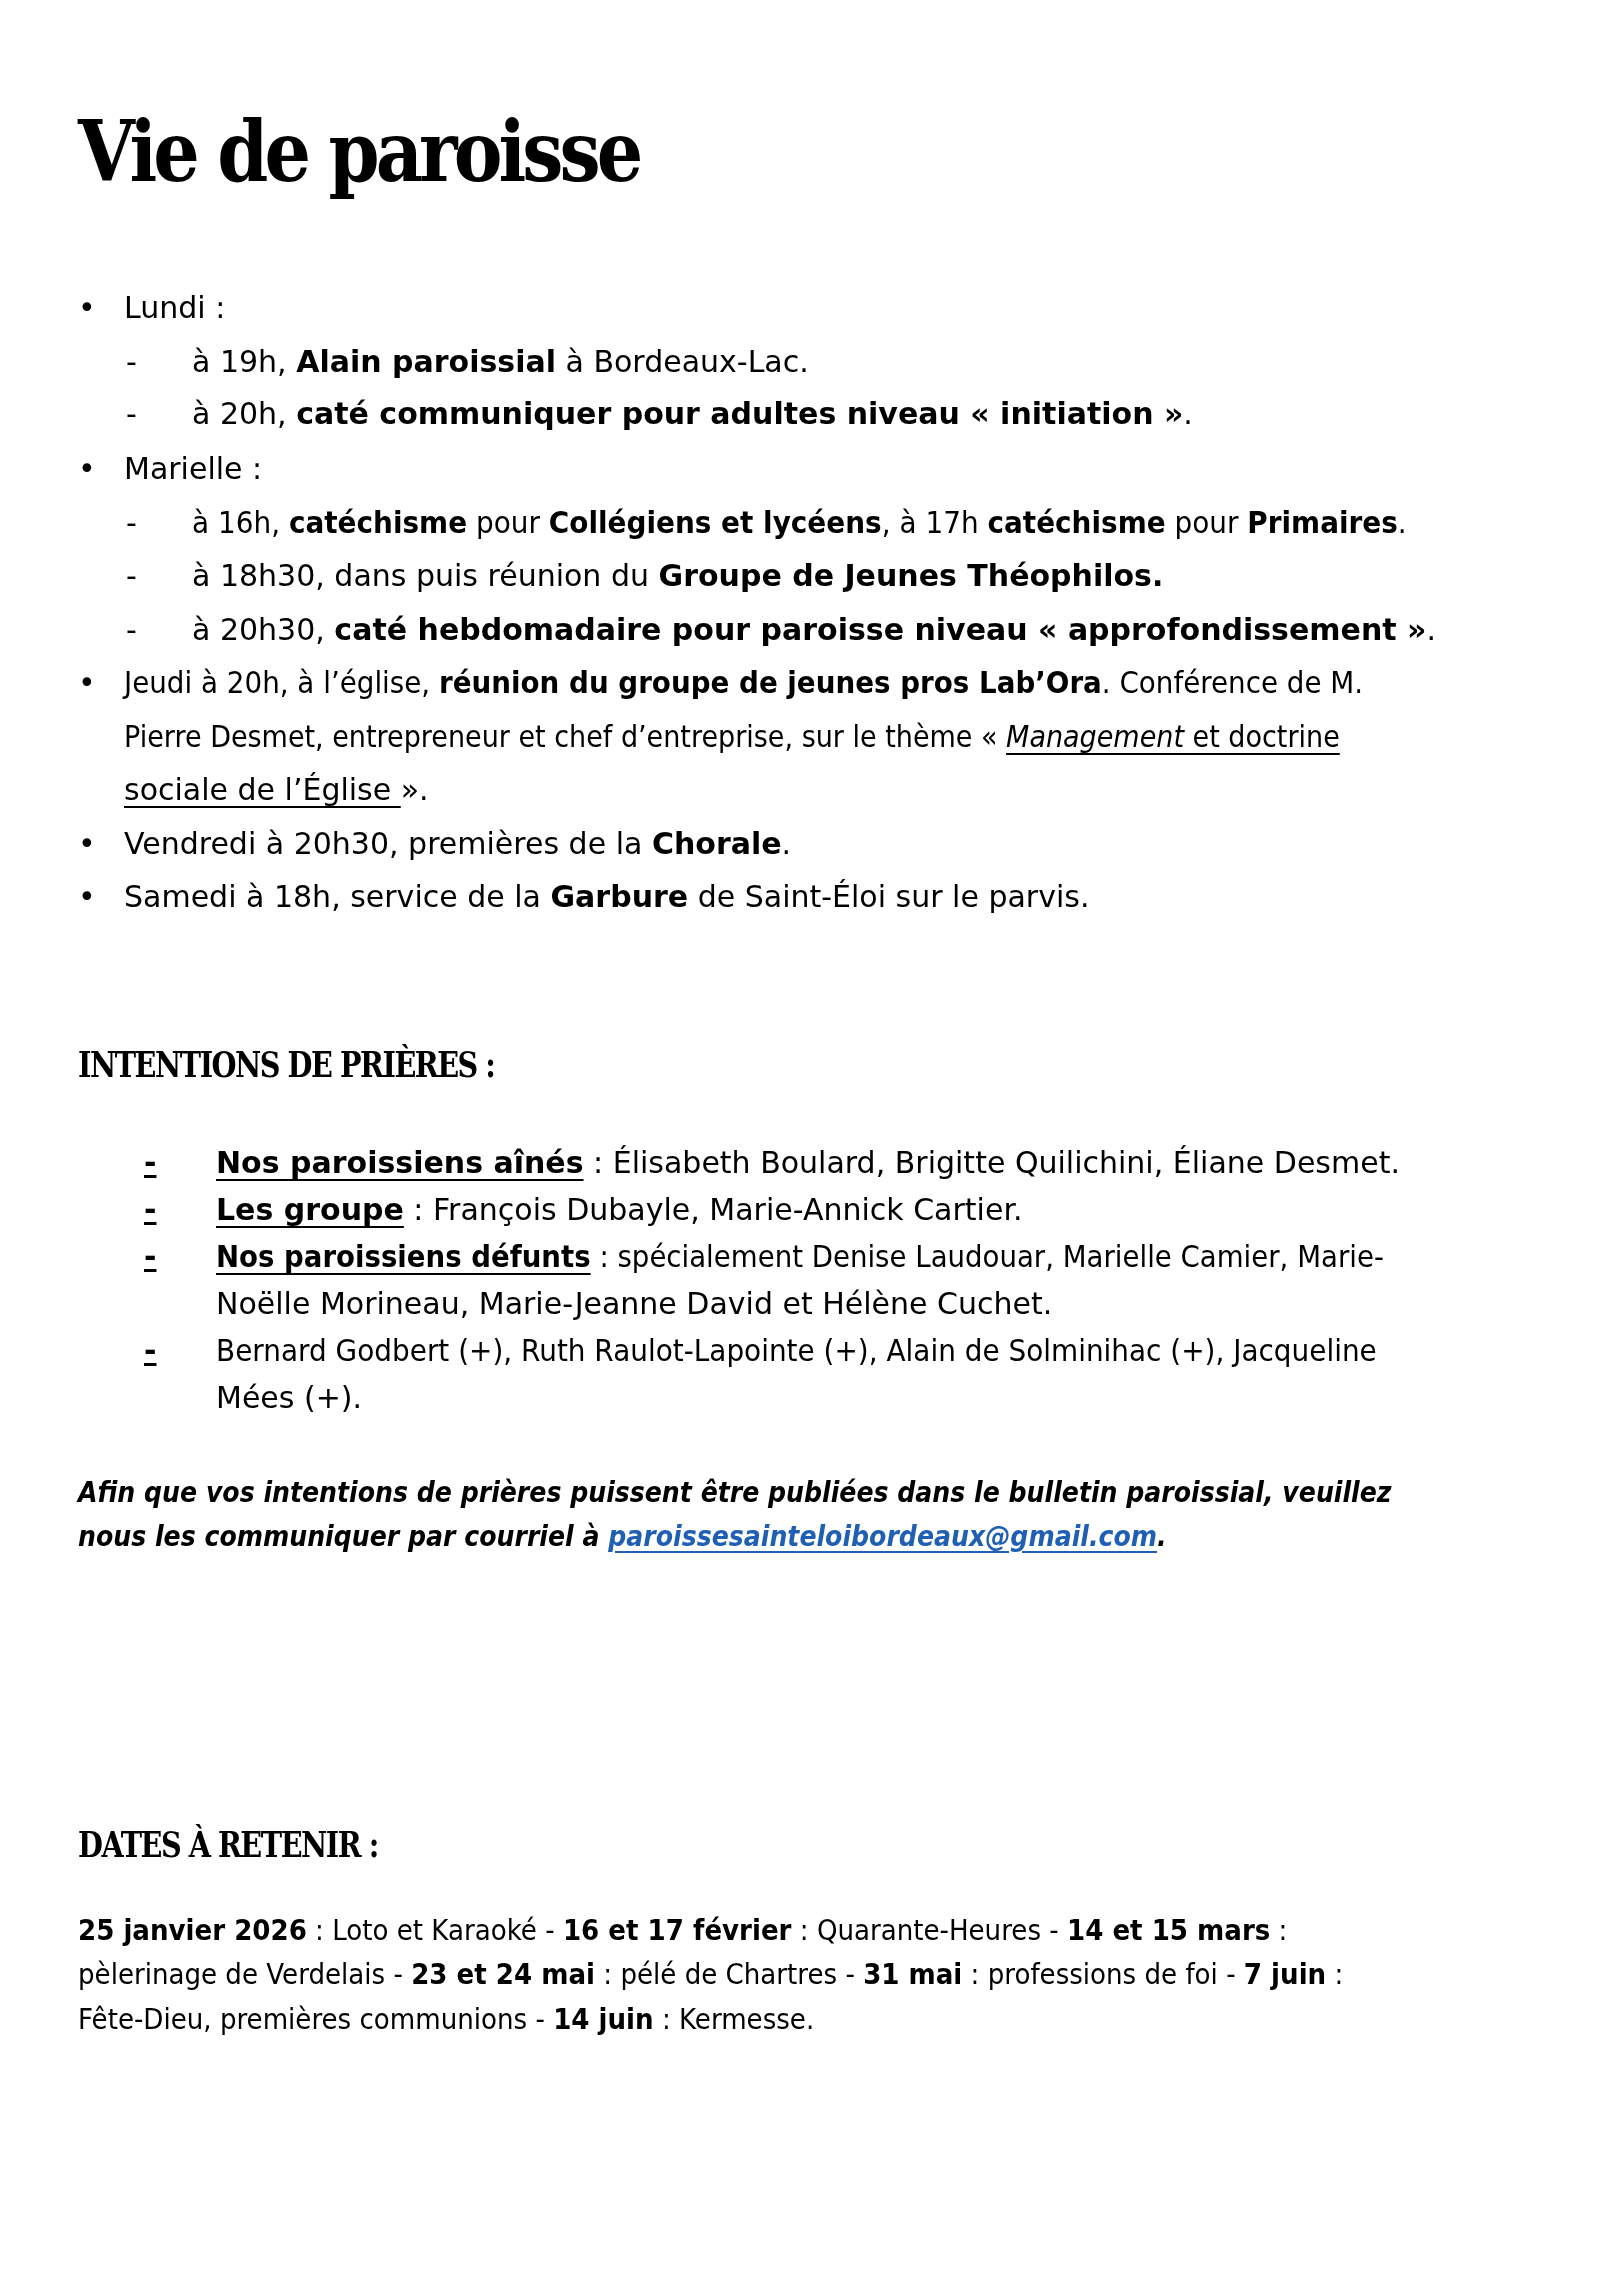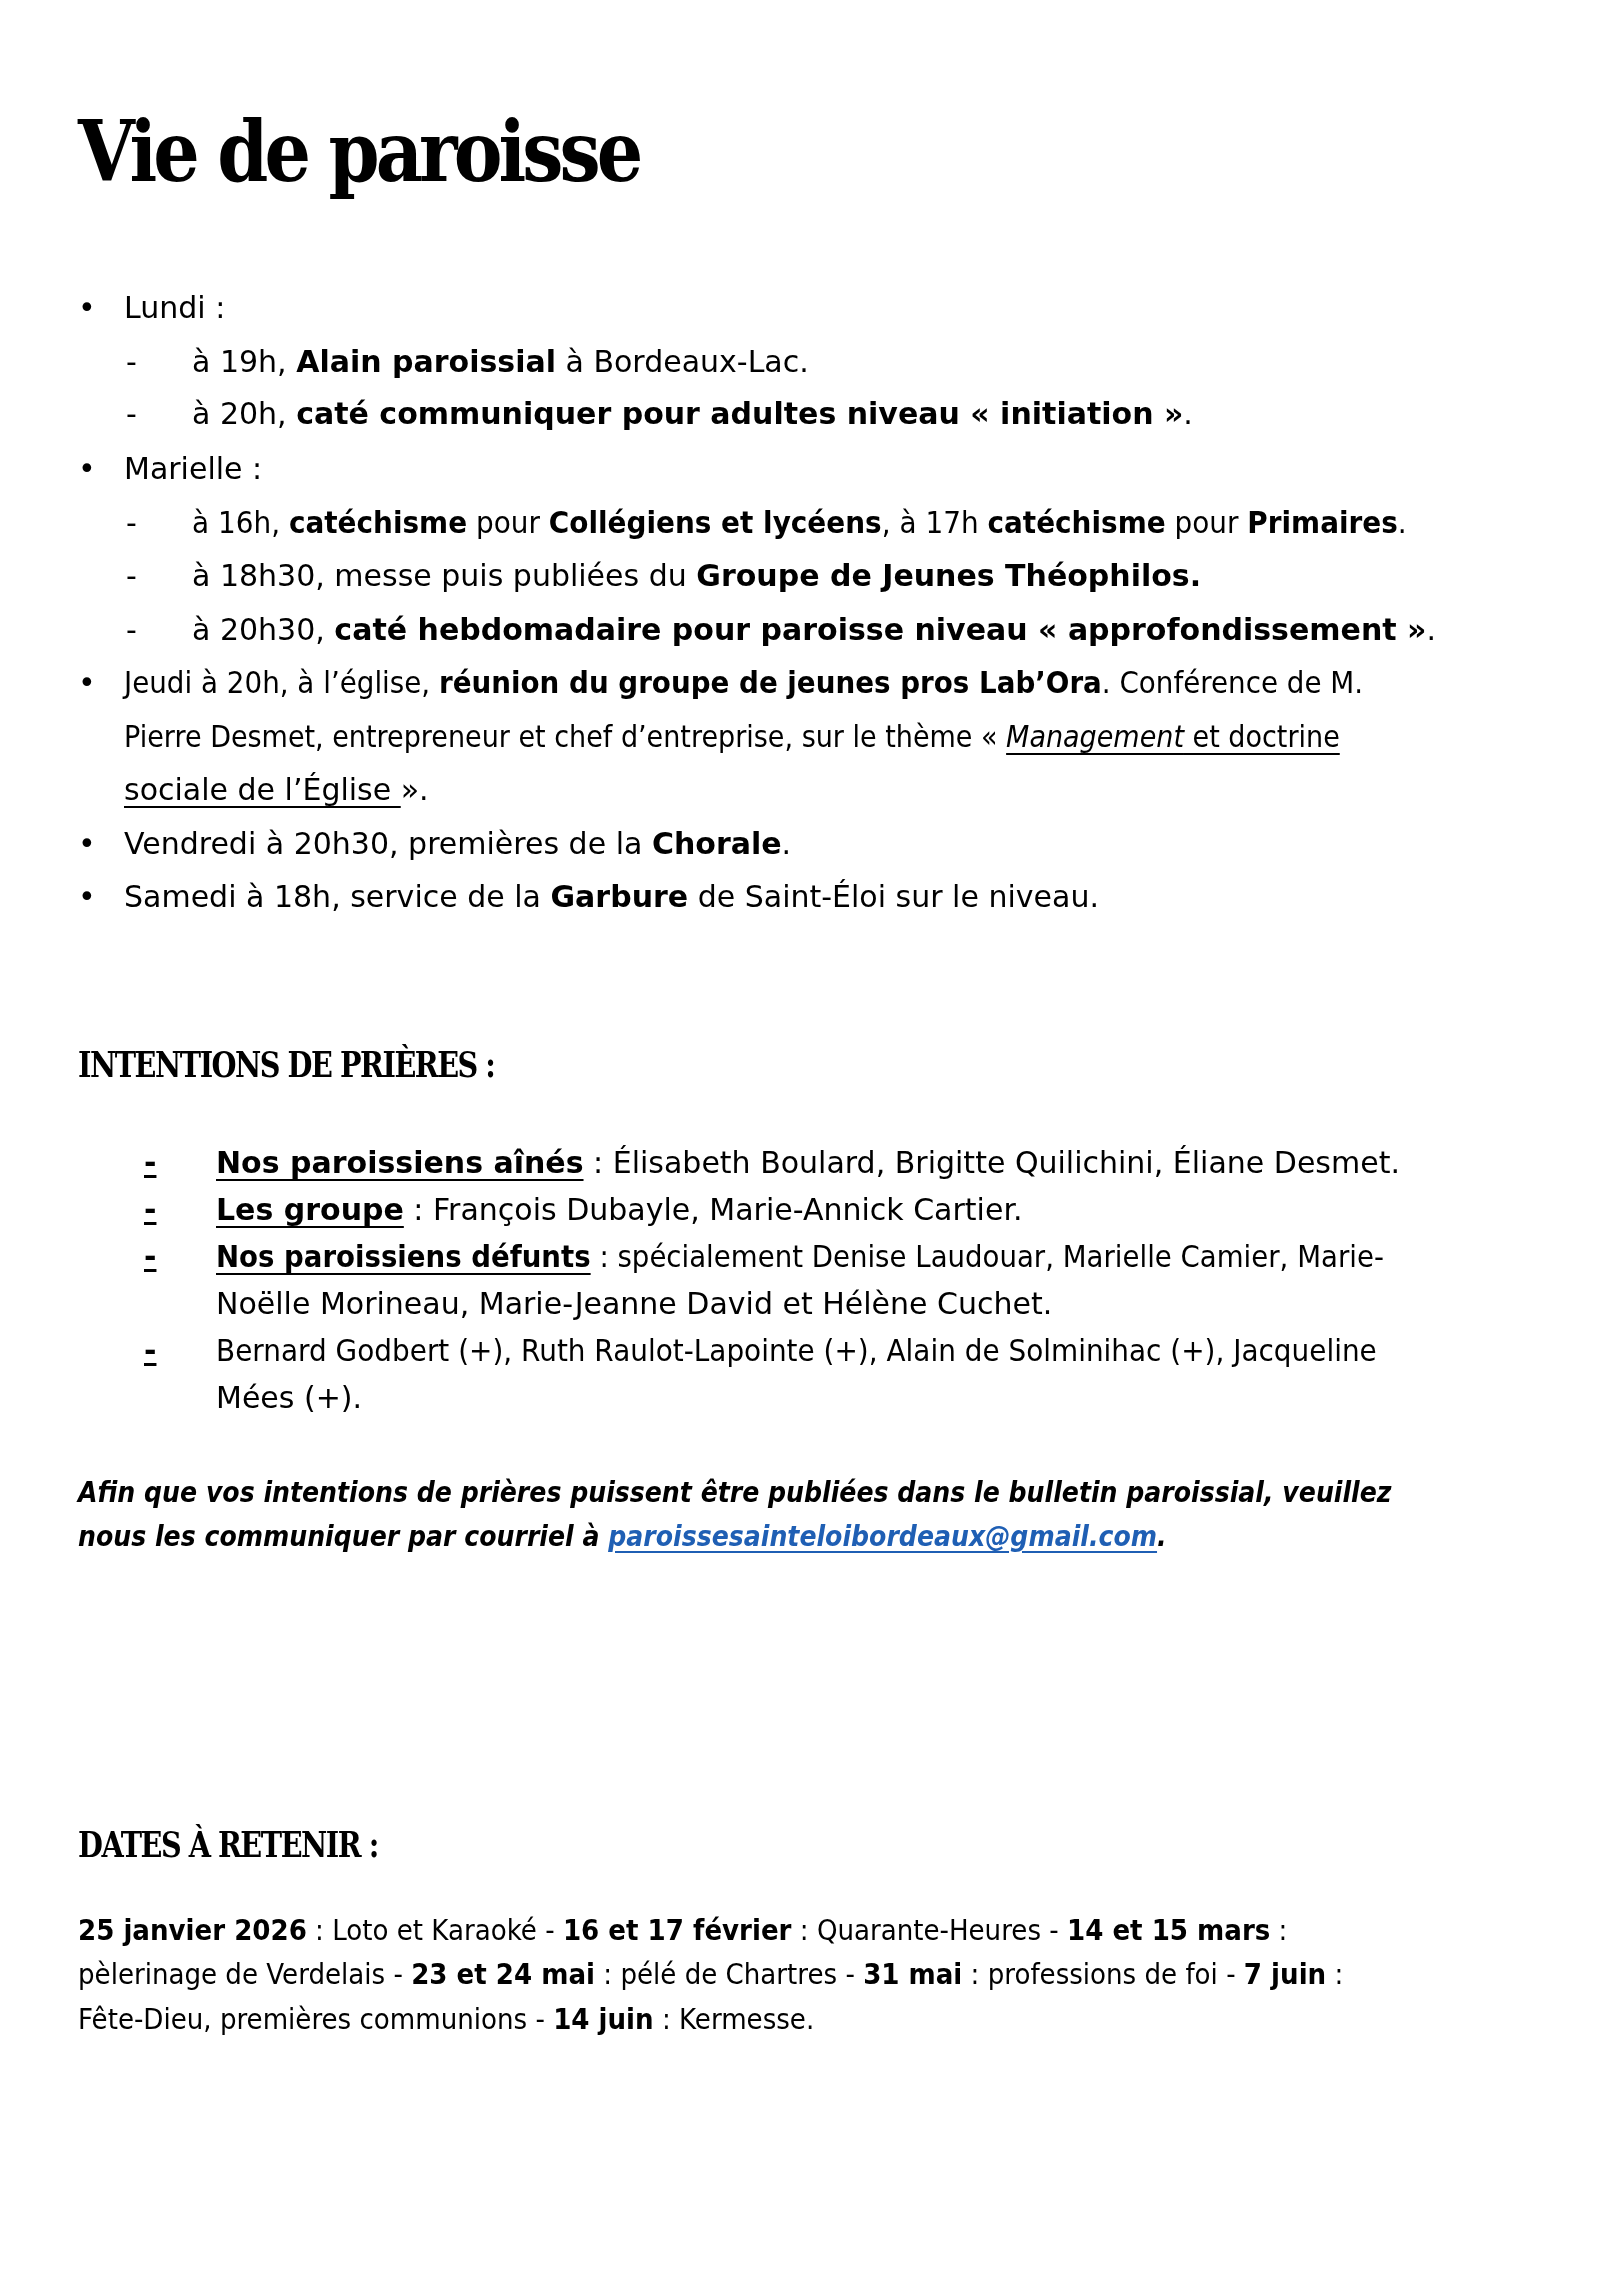--- a/index.html
+++ b/index.html
@@ -43,21 +43,21 @@
   <div class="line" style="top:454px">
     <span class="bullet">•</span>
     <span class="lv1">Marielle :</span>
   </div>
   <div class="line" style="top:508px">
     <span class="dash">-</span>
     <span class="lv2 cond" style="transform:scaleX(0.93)"><span>à 16h, </span><b>catéchisme</b><span> pour </span><b>Collégiens et lycéens</b><span>, à 17h </span><b>catéchisme</b><span> pour </span><b>Primaires</b><span>.</span></span>
   </div>
   <div class="line" style="top:561px">
     <span class="dash">-</span>
-    <span class="lv2"><span>à 18h30, messe puis publiées du </span><b>Groupe de Jeunes Théophilos.</b><span></span></span>
+    <span class="lv2"><span>à 18h30, dans puis réunion du </span><b>Groupe de Jeunes Théophilos.</b><span></span></span>
   </div>
   <div class="line" style="top:615px">
     <span class="dash">-</span>
     <span class="lv2"><span>à 20h30, </span><b>caté hebdomadaire pour paroisse niveau « approfondissement »</b><span>.</span></span>
   </div>
 
   <div class="line" style="top:668px">
     <span class="bullet">•</span>
     <span class="lv1 cond" style="transform:scaleX(0.925)"><span>Jeudi à 20h, à l’église, </span><b>réunion du groupe de jeunes pros Lab’Ora</b><span>. Conférence de M.</span></span>
   </div>
@@ -67,21 +67,21 @@
   <div class="line" style="top:775px">
     <span class="lv1"><span class="u">sociale de l’Église </span><span>».</span></span>
   </div>
 
   <div class="line" style="top:829px">
     <span class="bullet">•</span>
     <span class="lv1"><span>Vendredi à 20h30, premières de la </span><b>Chorale</b><span>.</span></span>
   </div>
   <div class="line" style="top:882px">
     <span class="bullet">•</span>
-    <span class="lv1"><span>Samedi à 18h, service de la </span><b>Garbure</b><span> de Saint-Éloi sur le niveau.</span></span>
+    <span class="lv1"><span>Samedi à 18h, service de la </span><b>Garbure</b><span> de Saint-Éloi sur le parvis.</span></span>
   </div>
 
   <h2 class="sec-title" style="top:1047px">INTENTIONS DE PRIÈRES :</h2>
 
   <div class="line" style="top:1148px">
     <span class="idash">-</span>
     <span class="ibody"><b class="u">Nos paroissiens aînés</b><span> : Élisabeth Boulard, Brigitte Quilichini, Éliane Desmet.</span></span>
   </div>
   <div class="line" style="top:1195px">
     <span class="idash">-</span>

